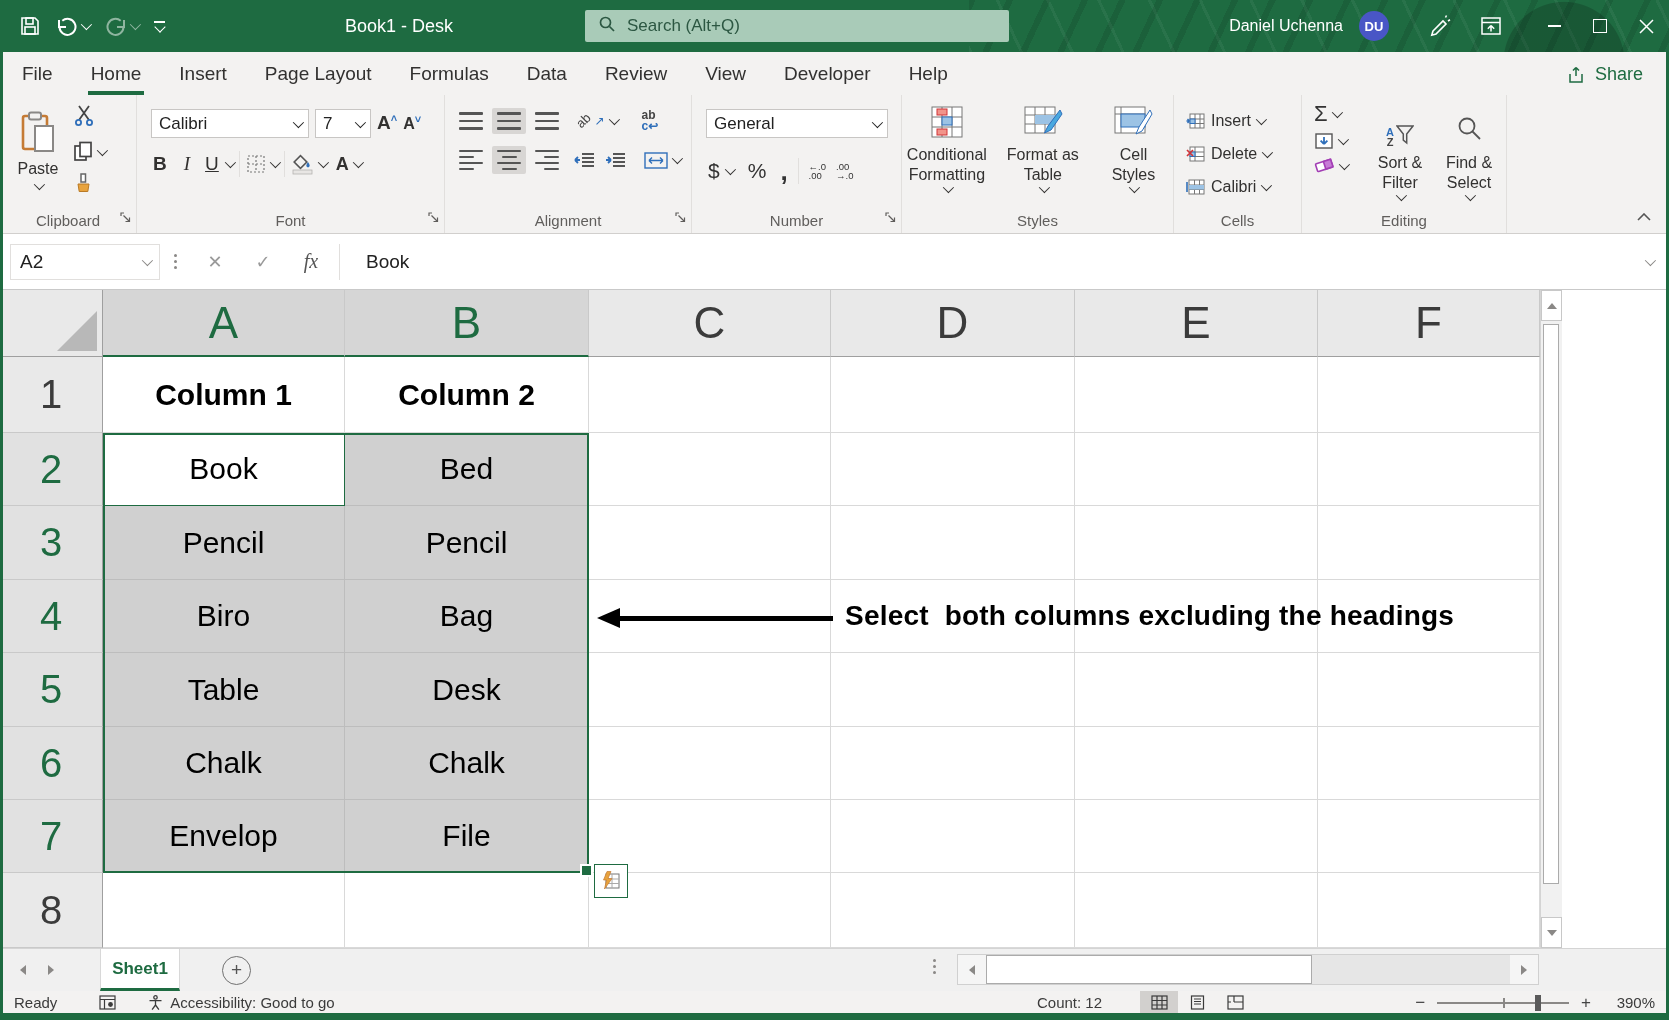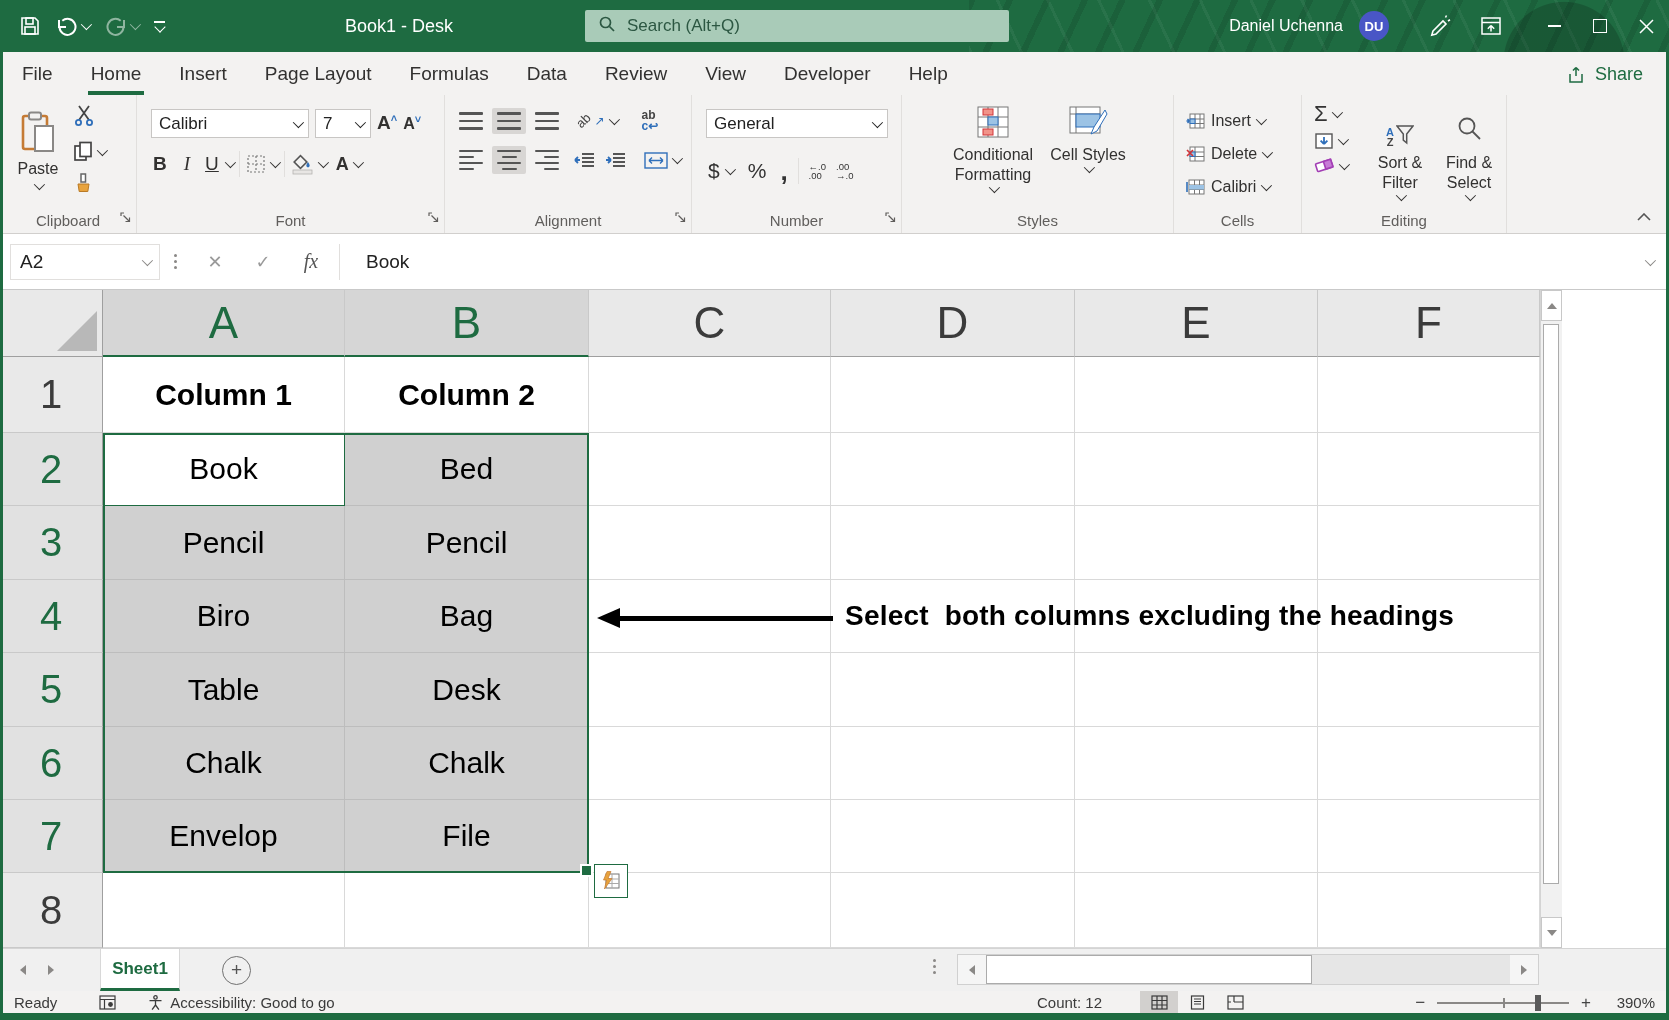--- a/index.html
+++ b/index.html
@@ -446,30 +446,40 @@
       <span class="glabel">Number</span>
       <span class="glaunch">
         <svg width="11" height="11" viewBox="0 0 11 11" fill="none" stroke="#605E5C" stroke-width="1.2">
             <path d="M1 4 V1 h3"></path>
             <path d="M3.5 3.5 l6 6"></path>
             <path d="M9.5 5.5 V9.5 H5.5"></path>
           </svg>
       </span>
     </div>
 
-    <div class="rgroup" style="width:272px;display:flex;gap:9px;padding:0 4px;justify-content:center;">
+    <div class="rgroup" style="width:272px;display:flex;gap:16px;padding:0 4px;">
       <div class="bigbtn" style="width:92px">
         <svg width="36" height="34" viewBox="0 0 36 34">
           <rect x="3" y="2" width="30" height="30" fill="#fff" stroke="#777"></rect>
           <path d="M3 12 h30 M3 22 h30 M13 2 v30 M23 2 v30" stroke="#777"></path>
           <rect x="8" y="4" width="10" height="6" fill="#F1948A" stroke="#D13438"></rect>
           <rect x="13" y="12" width="10" height="8" fill="#9CC3E5" stroke="#2F6FBA"></rect>
           <rect x="8" y="24" width="10" height="6" fill="#F1948A" stroke="#D13438"></rect>
         </svg>
         <span class="blabel">Conditional Formatting</span>
+        <span class="chv"></span>
+      </div>
+      <div class="bigbtn" style="width:88px">
+        <svg width="40" height="34" viewBox="0 0 40 34">
+          <rect x="2" y="2" width="30" height="26" fill="#fff" stroke="#777"></rect>
+          <path d="M2 10 h30 M2 19 h30 M12 2 v26 M22 2 v26" stroke="#777"></path>
+          <rect x="12" y="10" width="20" height="9" fill="#9CC3E5"></rect>
+          <path d="M37 5 L25 21 l-3.5 7 l6.5 -3 L39 9 z" fill="#49A8DF" stroke="#2F6FBA"></path>
+        </svg>
+        <span class="blabel">Format as Table</span>
         <span class="chv"></span>
       </div>
       <div class="bigbtn" style="width:80px">
         <svg width="40" height="34" viewBox="0 0 40 34">
           <rect x="2" y="2" width="30" height="26" fill="#fff" stroke="#777"></rect>
           <path d="M2 9 h30 M8 2 v26" stroke="#777"></path>
           <rect x="8" y="9" width="24" height="13" fill="#9CC3E5" stroke="#2F6FBA"></rect>
           <path d="M37 5 L26 22 l-3 7 l6 -3 L39 9 z" fill="#fff" stroke="#2F6FBA"></path>
         </svg>
         <span class="blabel">Cell Styles</span>

